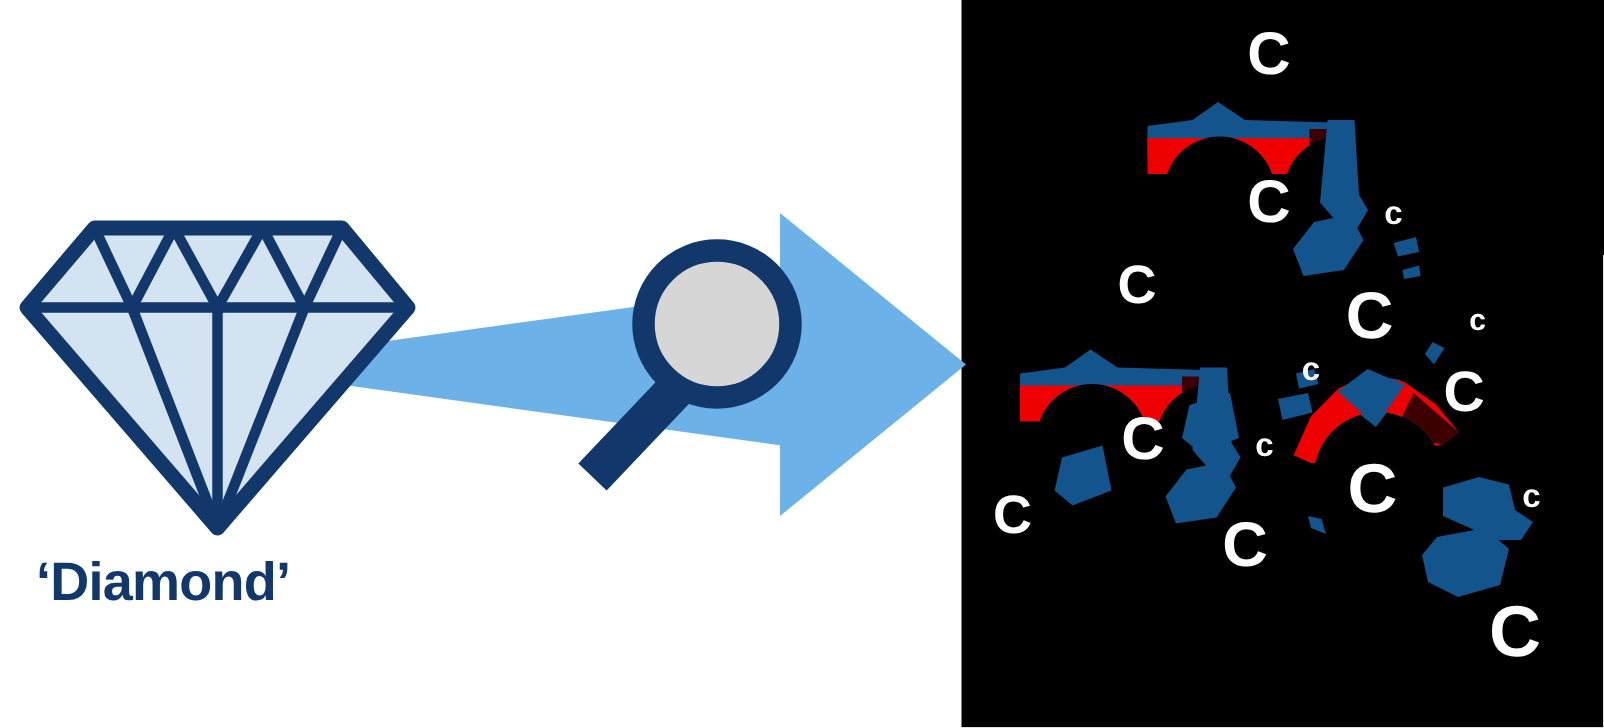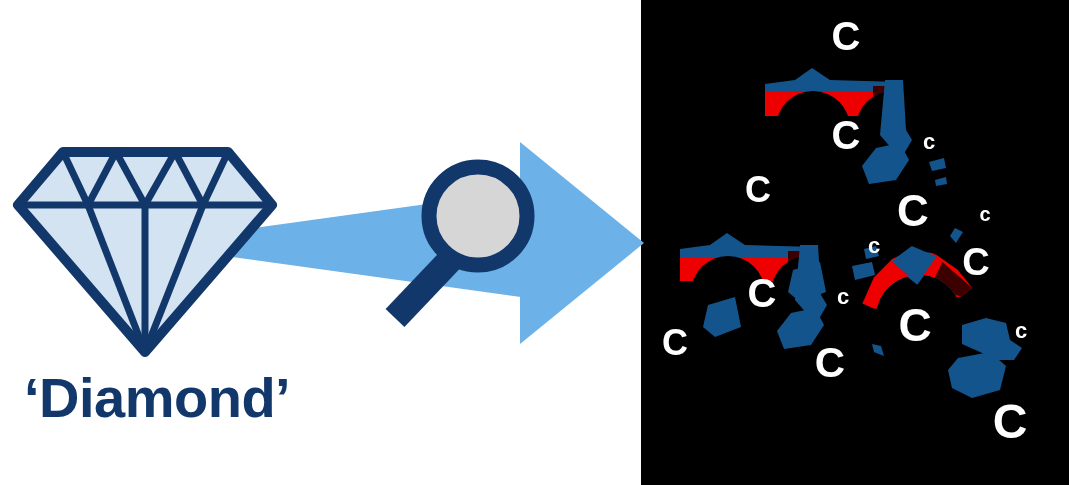--- a/index.html
+++ b/index.html
@@ -150,21 +150,21 @@
 
       <path fill="#14548c" d="M 962,325 L 986,318 L 1006,323 L 1010,340 L 1022,348 L 1014,360 L 996,360 L 980,352 L 962,344 Z"></path>
       <path fill="#14548c" d="M 958,358 L 990,352 L 1006,366 L 1000,390 L 972,398 L 952,388 L 948,370 Z"></path>
 
       <path fill="#14548c" d="M 955,228 L 963,232 L 956,243 L 950,236 Z"></path>
       <path fill="#14548c" d="M 864,249 L 876,246 L 879,256 L 866,259 Z"></path>
 
     </g>
   </svg>
 
-  <div class="dia-label" style="left:24px; top:370px; font-size:56px; color:#12386b;">‘Diamond’</div>
+  <div class="dia-label" style="left:24px; top:370px; font-size:36px; color:#12386b;">‘Diamond’</div>
 
   <div id="atoms">
       <div class="atom" style="left: 846px; top: 36px; font-size: 40px; color: rgb(255, 255, 255);">C</div>
       <div class="atom" style="left: 846px; top: 135px; font-size: 40px; color: rgb(255, 255, 255);">C</div>
       <div class="atom" style="left: 929px; top: 142px; font-size: 22px; color: rgb(255, 255, 255);">c</div>
       <div class="atom" style="left: 758px; top: 190px; font-size: 36px; color: rgb(255, 255, 255);">C</div>
       <div class="atom" style="left: 913px; top: 211px; font-size: 44px; color: rgb(255, 255, 255);">C</div>
       <div class="atom" style="left: 985px; top: 214px; font-size: 20px; color: rgb(255, 255, 255);">c</div>
       <div class="atom" style="left: 874px; top: 246px; font-size: 22px; color: rgb(255, 255, 255);">c</div>
       <div class="atom" style="left: 762px; top: 293px; font-size: 40px; color: rgb(255, 255, 255);">C</div>

